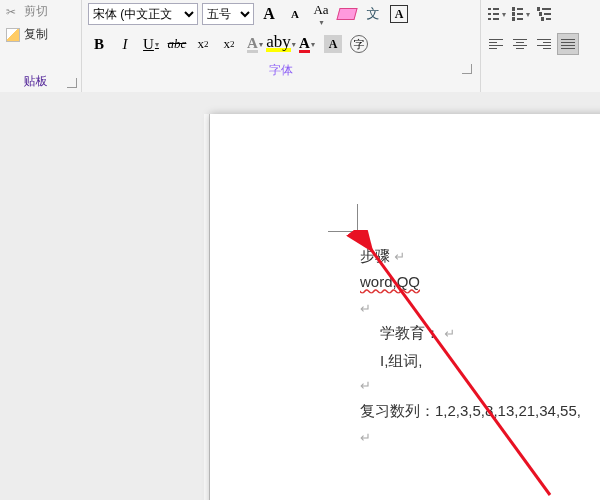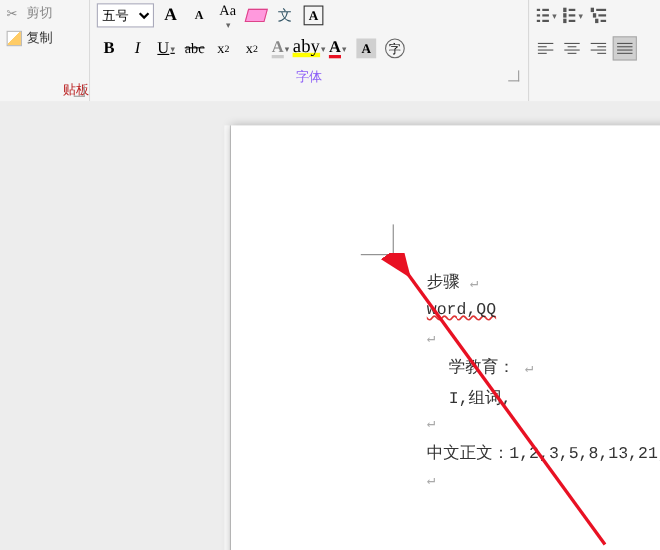--- a/index.html
+++ b/index.html
@@ -5,42 +5,42 @@
 * { margin: 0; padding: 0; box-sizing: border-box; }
 body { font-family: "Microsoft YaHei", sans-serif; font-size: 12px; background: #f3f3f3; width: 600px; height: 500px; overflow: hidden; position: relative; }
 
 
 .clipboard { position: absolute; left: 0; top: 0; width: 82px; height: 92px; background: #f5f5f5; border-right: 1px solid #d8d8d8; }
 .clip-item { display: flex; align-items: center; padding: 3px 6px; font-size: 12px; color: #333; }
 .clip-item .ico { width: 14px; height: 14px; margin-right: 4px; display: inline-block; }
 .scissors { color: #888; }
 .copy-ico { background: linear-gradient(135deg, #fff 0%, #fff 45%, #ffcc66 45%, #ffcc66 100%); border: 1px solid #bbb; }
 .brush-ico { width: 14px; height: 14px; background: linear-gradient(135deg, #f5c84c 0%, #f5c84c 60%, #cc8833 60%); border: 1px solid #cc8833; display: inline-block; }
-.clip-label { position: absolute; bottom: 2px; left: 0; right: 0; text-align: right; padding-left: 4px; font-size: 12px; color: #b91c1c; }
+.clip-label { position: absolute; bottom: 2px; left: 0; right: 14px; text-align: center; padding-left: 4px; font-size: 12px; color: #4c1d95; }
 .dlg-launcher { position: absolute; bottom: 4px; right: 4px; width: 10px; height: 10px; border: 1px solid #999; border-top: none; border-left: none; }
 
 
 .font-section { position: absolute; left: 82px; top: 0; right: 120px; height: 92px; background: #f5f5f5; padding: 2px 6px; }
 .font-row { display: flex; align-items: center; gap: 4px; margin-bottom: 6px; height: 24px; }
 .font-combo { height: 22px; border: 1px solid #aab; background: #fff; font-size: 12px; }
 .font-name { width: 110px; }
 .font-size { width: 52px; }
 .tool-btn { width: 22px; height: 22px; display: inline-flex; align-items: center; justify-content: center; border: 1px solid transparent; font-family: "Times New Roman", serif; cursor: pointer; }
 .big-a { font-size: 16px; font-weight: bold; }
 .small-a { font-size: 11px; font-weight: bold; }
 .case-a { font-size: 13px; flex-direction: column; }
 .drop-caret { font-size: 8px; color: #666; margin-left: 1px; }
 .eraser { width: 18px; height: 12px; background: #f9d; border: 1px solid #d48; transform: skewX(-15deg); display: inline-block; }
 .wen { font-size: 13px; color: #356; }
 .char-border { width: 18px; height: 18px; border: 1px solid #333; display: inline-flex; align-items: center; justify-content: center; font-size: 12px; font-weight: bold; }
 
 .bold { font-weight: bold; font-size: 15px; }
 .italic { font-style: italic; font-size: 15px; }
 .underline { text-decoration: underline; font-size: 15px; }
-.strike { text-decoration: line-through; font-size: 13px; }
+.strike { text-decoration: line-through; font-size: 13px; font-style: italic; }
 .sub { font-size: 13px; }
 .sub sub { font-size: 9px; }
 .sup { font-size: 13px; }
 .sup sup { font-size: 9px; }
 .font-color-A { font-size: 15px; font-weight: bold; color: #888; border-bottom: 3px solid #ccc; line-height: 14px; }
 .highlight-ab { font-size: 17px; border-bottom: 4px solid #ffff00; line-height: 12px; }
 .font-red-A { font-size: 15px; font-weight: bold; border-bottom: 3px solid #e81123; line-height: 14px; }
 .shade-A { width: 18px; height: 18px; background: #d0d0d0; display: inline-flex; align-items: center; justify-content: center; font-size: 12px; font-weight: bold; }
 .circled { width: 18px; height: 18px; border: 1px solid #666; border-radius: 50%; display: inline-flex; align-items: center; justify-content: center; font-size: 11px; }
 
@@ -65,21 +65,21 @@
 .doc-bg { position: absolute; top: 92px; left: 0; right: 0; bottom: 0; background: #ededed; }
 .page { position: absolute; top: 114px; left: 210px; width: 500px; height: 500px; background: #fff; box-shadow: 0 0 8px rgba(0,0,0,0.25); }
 
 
 .ruler-v { position: absolute; left: 204px; top: 114px; width: 6px; height: 500px; background: #fafafa; border-right: 1px solid #ccc; }
 
 
 .cursor-mark { position: absolute; top: 204px; left: 328px; width: 30px; height: 28px; border-right: 1px solid #888; border-bottom: 1px solid #888; }
 
 
-.doc-text { position: absolute; font-size: 15px; color: #333; font-family: Liberation Mono, monospace; margin-left: 28px; }
+.doc-text { position: absolute; font-size: 15px; color: #333; font-family: Liberation Sans, sans-serif; }
 .para-mark { color: #aaa; font-size: 13px; }
 .redwave { border-bottom: 2px wavy #d33; text-decoration: underline wavy #d33; text-decoration-skip-ink: none; }
 
 
 .arrow-svg { position: absolute; top: 230px; left: 340px; pointer-events: none; }
 </style>
 </head>
 <body>
 
 <div class="clipboard">
@@ -90,20 +90,23 @@
   <div class="clip-item">
     <span class="ico copy-ico"></span>
     <span>复制</span>
   </div>
   <div class="clip-label">贴板</div>
   <div class="dlg-launcher"></div>
 </div>
 
 <div class="font-section">
   <div class="font-row">
+    <select class="font-combo font-name">
+      <option>宋体 (中文正文</option>
+    </select>
     <select class="font-combo font-size">
       <option>五号</option>
     </select>
     <span class="tool-btn big-a">
         <span>A</span>
       </span>
     <span class="tool-btn small-a">
         <span>A</span>
       </span>
     <span class="tool-btn case-a">
@@ -242,21 +245,21 @@
   </div>
   <div class="doc-text" style="top:185px; left:150px;"><span class="para-mark">↵</span></div>
   <div class="doc-text" style="top:210px; left:170px;">
     <span>学教育：</span> <span class="para-mark">↵</span>
   </div>
   <div class="doc-text" style="top:238px; left:170px;">
     <span>I,组词,</span>
   </div>
   <div class="doc-text" style="top:262px; left:150px;"><span class="para-mark">↵</span></div>
   <div class="doc-text" style="top:288px; left:150px;">
-    <span>中文正文：</span><span>1,2,3,5,8,13,21,34,55,</span>
+    <span>复习数列：</span><span>1,2,3,5,8,13,21,34,55,</span>
   </div>
   <div class="doc-text" style="top:314px; left:150px;"><span class="para-mark">↵</span></div>
 </div>
 
 <div class="cursor-mark"></div>
 
 <svg class="arrow-svg" width="260" height="280">
   <defs>
     <marker id="arrowhead" markerWidth="10" markerHeight="8" refX="2" refY="4" orient="auto">
       <polygon points="10 0, 0 4, 10 8" fill="#e81123"></polygon>

